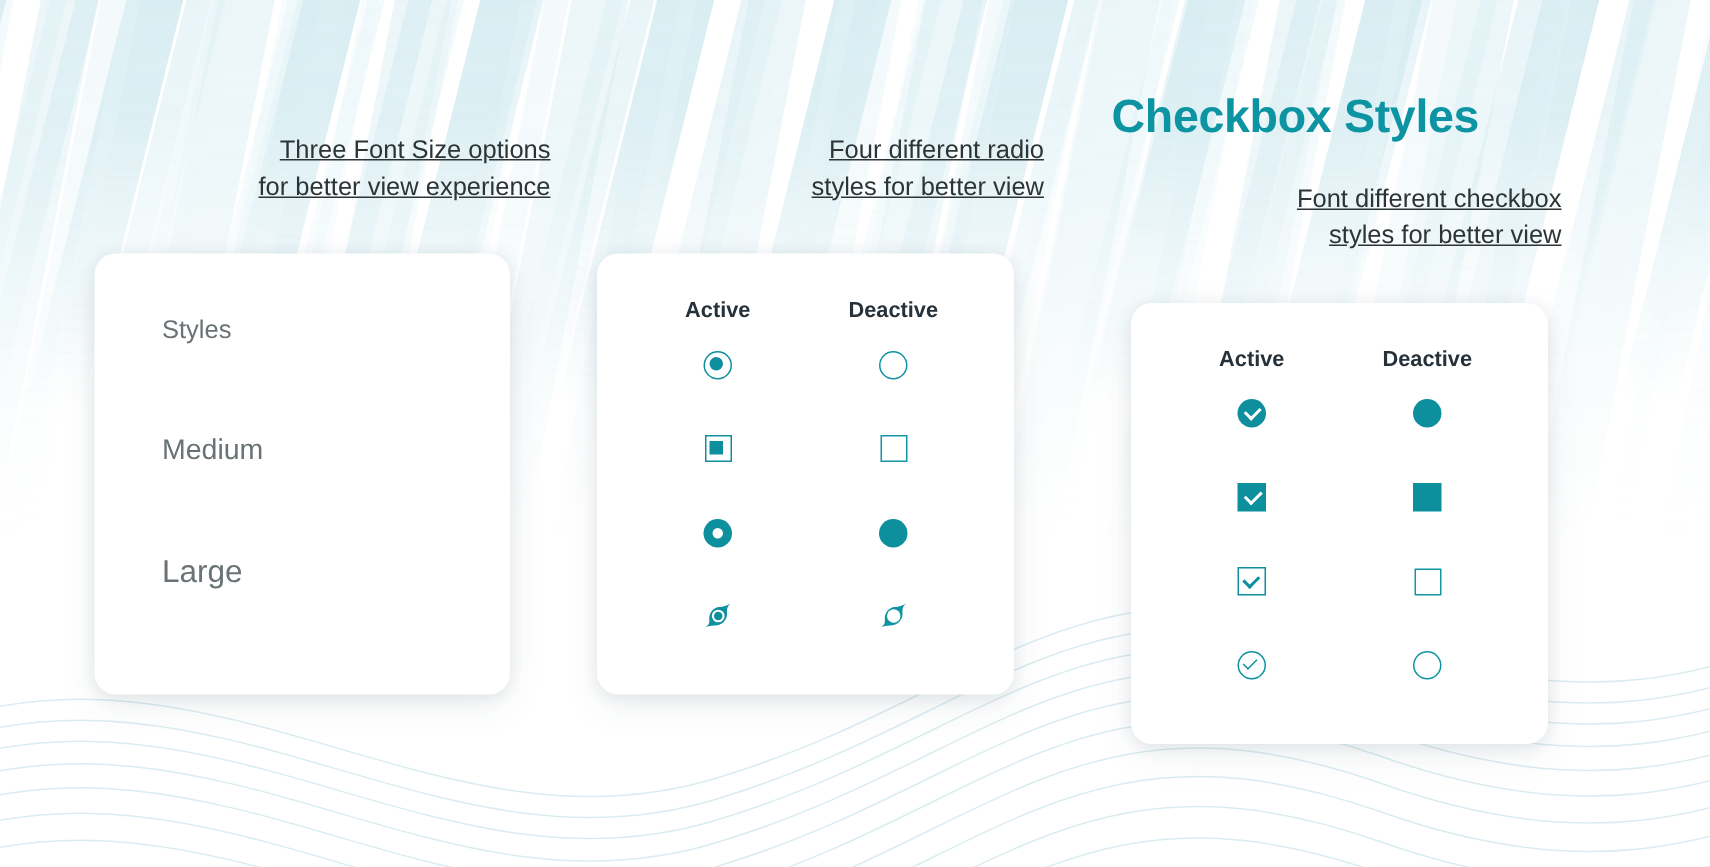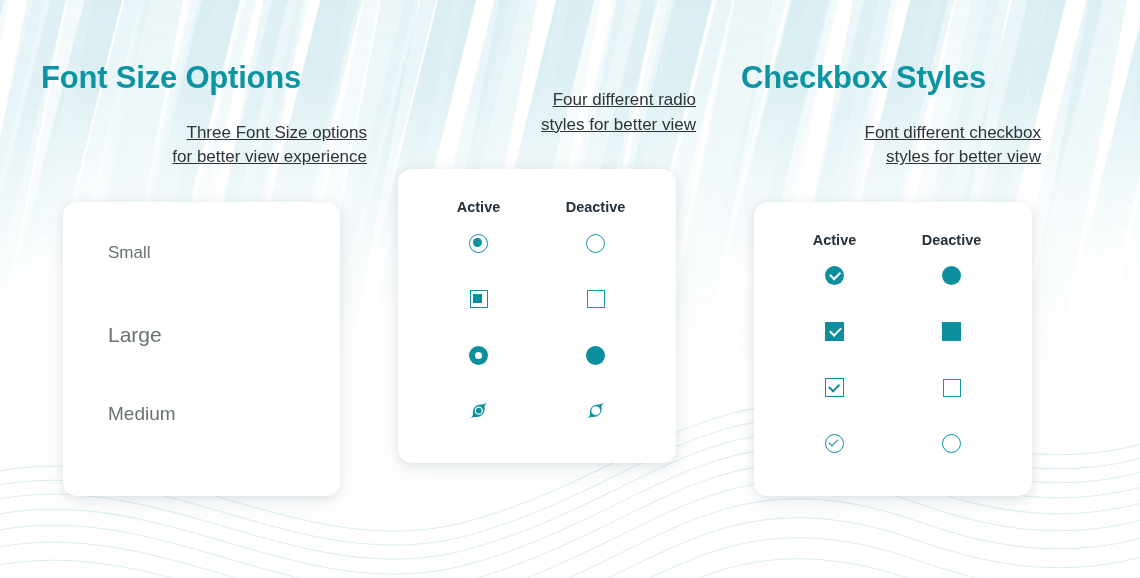--- a/index.html
+++ b/index.html
@@ -326,30 +326,29 @@
         <path d="M-20,253 C180,173 330,343 520,283 C700,228 760,123 960,193 C1100,243 1180,213 1260,183"></path>
         <path d="M-20,274 C180,194 330,364 520,304 C700,249 760,144 960,214 C1100,264 1180,234 1260,204"></path>
       </g>
     </svg>
   </div>
 </div>
 
 <div class="board">
 
   <section class="column col-0">
-    <h2 class="col-title">Font Size Options</h2>
     <p class="col-sub">
       <span>Three Font Size options</span><br>
       <span>for better view experience</span>
     </p>
 
     <div class="card card-fontsize">
-      <div class="fontsize-option small">Small</div>
+      <div class="fontsize-option small">Styles</div>
+      <div class="fontsize-option medium">Medium</div>
       <div class="fontsize-option large">Large</div>
-      <div class="fontsize-option medium">Medium</div>
     </div>
   </section>
 
   <section class="column col-1">
     <p class="col-sub">
       <span>Four different radio</span><br>
       <span>styles for better view</span>
     </p>
 
     <div class="card card-grid">

